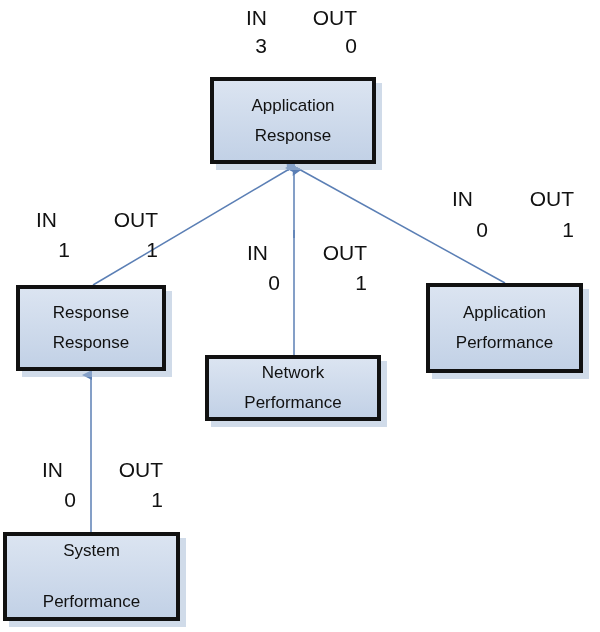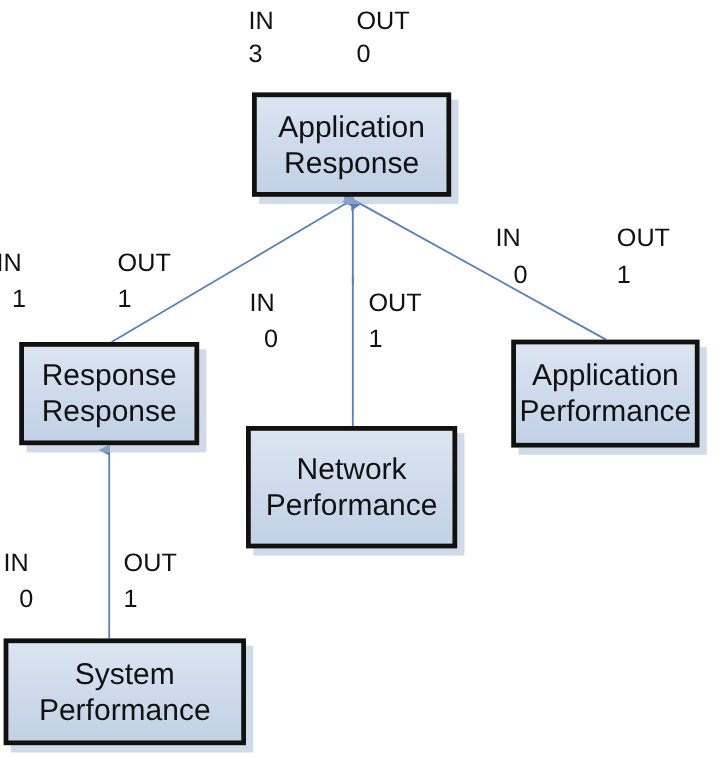--- a/index.html
+++ b/index.html
@@ -3,22 +3,22 @@
 <meta charset="utf-8">
 <style>
   html, body { margin:0; padding:0; background:#ffffff; }
   body { width:600px; height:632px; position:relative; overflow:hidden;
          font-family:"Liberation Sans", sans-serif; color:#111; }
   #diagram { position:absolute; left:0; top:0; }
   .node { position:absolute; box-sizing:border-box; border:4px solid #111;
           background:linear-gradient(180deg,#dbe4f1 0%,#c2d1e6 100%);
           box-shadow:6px 6px 0 rgba(170,190,215,0.55);
           display:flex; flex-direction:column; align-items:center; justify-content:center;
-          font-size:25px; line-height:30px; text-align:center; }
-  .lbl { position:absolute; font-size:21px; line-height:24px; text-align:left; width:60px; }
+          font-size:17px; line-height:30px; text-align:center; }
+  .lbl { position:absolute; font-size:21px; line-height:24px; text-align:right; width:60px; }
 </style>
 </head>
 <body>
 
 <svg id="diagram" width="600" height="632">
   <defs>
     <marker id="arr" markerWidth="10" markerHeight="10" refX="5" refY="9" orient="auto-start-reverse" markerUnits="userSpaceOnUse">
       <path d="M0,10 L5,0 L10,10 Z" fill="#5b7fb5"></path>
     </marker>
   </defs>
@@ -44,34 +44,34 @@
 <div class="lbl" style="left:98px;top:238px;">1</div>
 <div class="node" style="left:16px;top:285px;width:150px;height:86px;">
   <span>Response</span>
   <span>Response</span>
 </div>
 
 <div class="lbl" style="left:208px;top:241px;">IN</div>
 <div class="lbl" style="left:220px;top:271px;">0</div>
 <div class="lbl" style="left:307px;top:241px;">OUT</div>
 <div class="lbl" style="left:307px;top:271px;">1</div>
-<div class="node" style="left:205px;top:355px;width:176px;height:102px;">
+<div class="node" style="left:205px;top:355px;width:176px;height:66px;">
   <span>Network</span>
   <span>Performance</span>
 </div>
 
 <div class="lbl" style="left:413px;top:187px;">IN</div>
 <div class="lbl" style="left:428px;top:218px;">0</div>
 <div class="lbl" style="left:514px;top:187px;">OUT</div>
 <div class="lbl" style="left:514px;top:218px;">1</div>
 <div class="node" style="left:426px;top:283px;width:157px;height:90px;">
   <span>Application</span>
   <span>Performance</span>
 </div>
 
 <div class="lbl" style="left:3px;top:458px;">IN</div>
 <div class="lbl" style="left:16px;top:488px;">0</div>
 <div class="lbl" style="left:103px;top:458px;">OUT</div>
 <div class="lbl" style="left:103px;top:488px;">1</div>
-<div class="node" style="left:3px;top:532px;width:202px;height:89px;">
+<div class="node" style="left:3px;top:532px;width:177px;height:89px;justify-content:space-between;">
   <span>System</span>
   <span>Performance</span>
 </div>
 
 </body></html>

